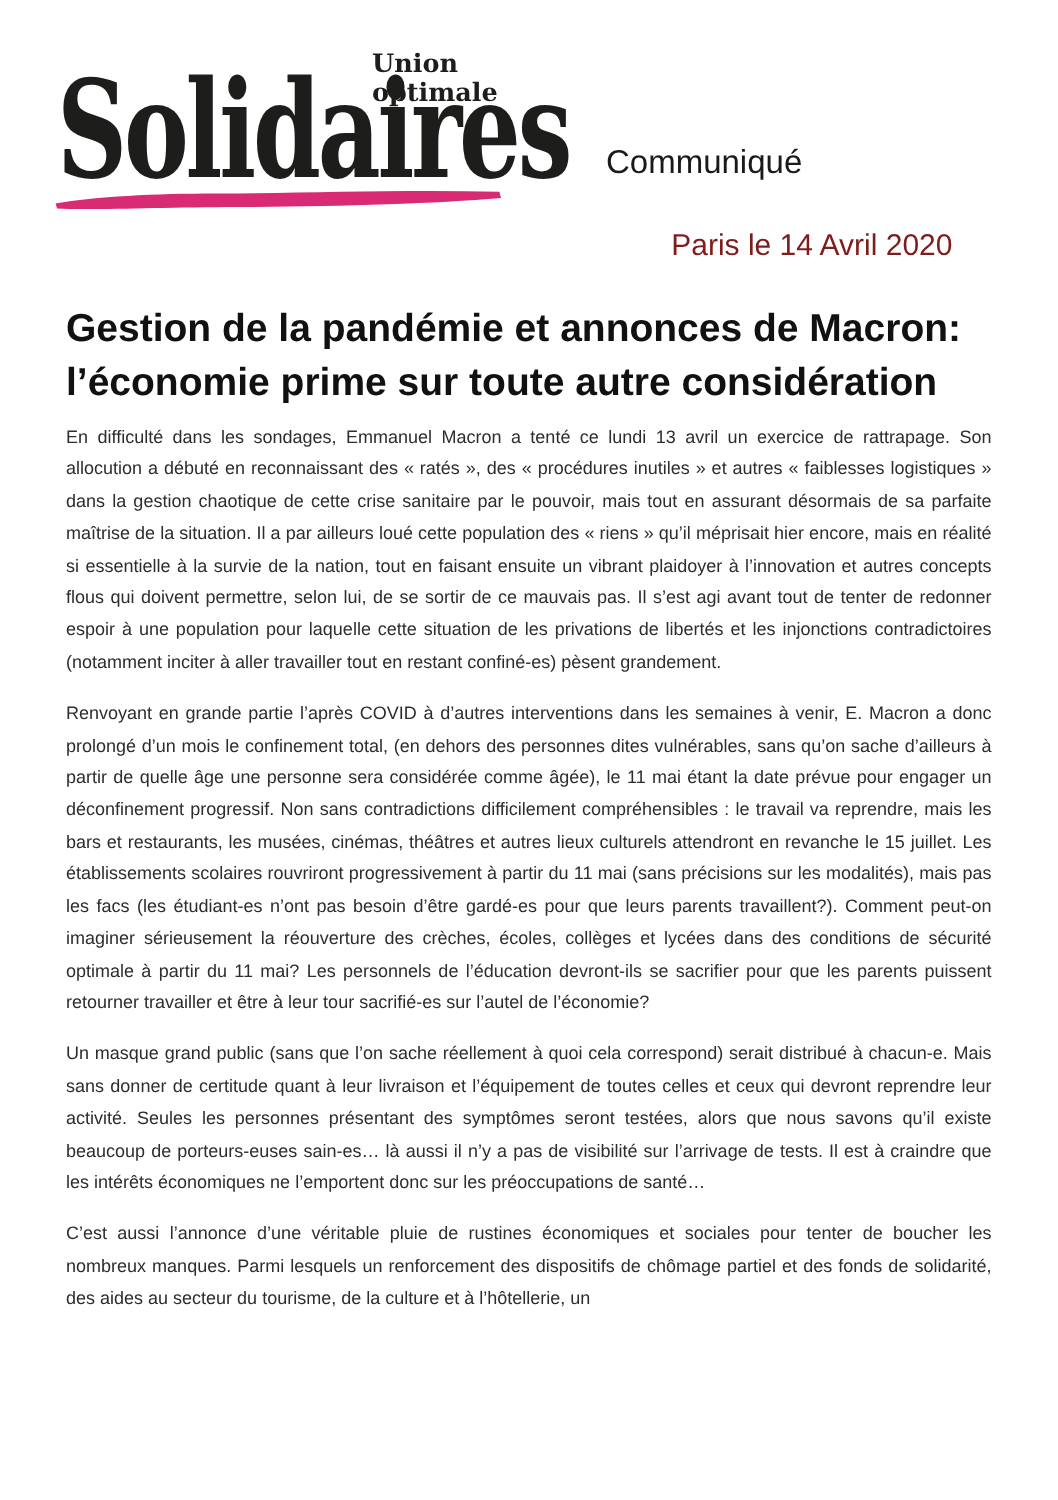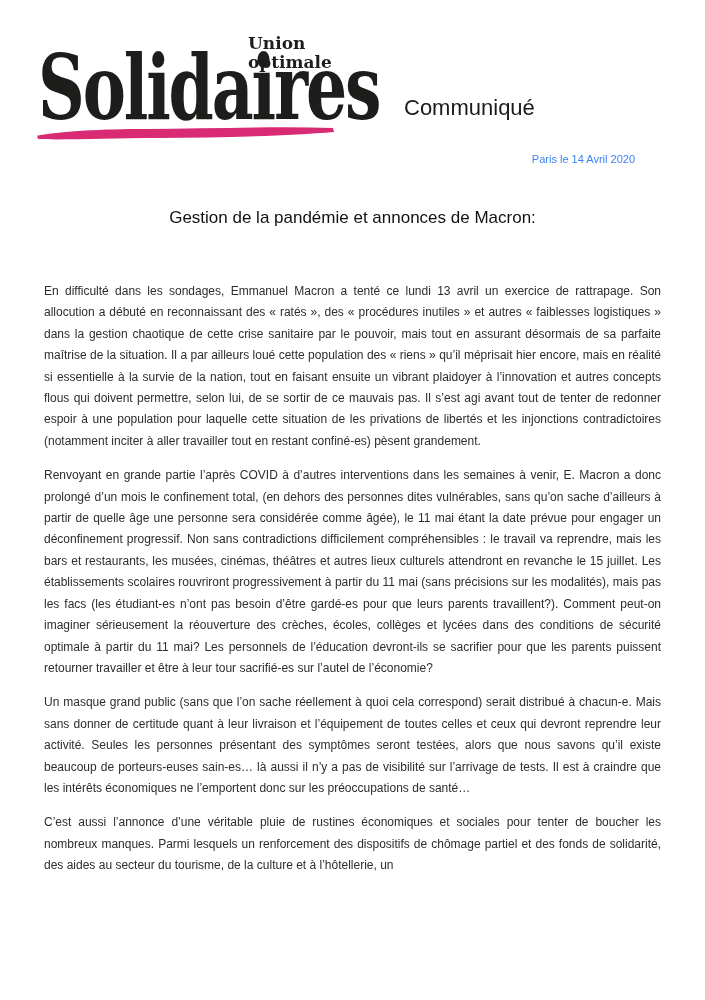--- a/index.html
+++ b/index.html
@@ -52,32 +52,32 @@
     left: 404px;
     top: 95px;
     font-size: 22px;
     font-weight: normal;
     color: #1a1a1a;
   }
   .dateline {
     position: absolute;
     right: 70px;
     top: 153px;
-    font-size: 11px;
-    color: #3b82f6;
+    font-size: 20px;
+    color: #7f1d1d;
   }
   
   .doc-title {
     position: absolute;
     left: 44px;
     right: 44px;
     top: 200px;
-    text-align: center;
-    font-size: 17px;
-    font-weight: normal;
+    text-align: left;
+    font-size: 26px;
+    font-weight: bold;
     line-height: 36px;
     color: #111111;
   }
   .doc-title span { display: block; }
   
   .doc-body {
     position: absolute;
     left: 44px;
     right: 44px;
     top: 281px;
@@ -103,20 +103,21 @@
     <div class="logo-brand">Solidaires</div>
     <svg class="logo-underline" viewBox="0 0 300 16" preserveAspectRatio="none" aria-hidden="true">
       <path d="M1,9 C28,5 68,3.6 110,4.2 C168,4.8 232,3.2 297,5.6 L298,9.5 C252,12.6 186,13.4 122,12.8 C72,12.3 26,13.6 2,12.2 Z" fill="#d92a74"></path>
     </svg>
     <div class="doc-type">Communiqué</div>
     <div class="dateline">Paris le 14 Avril 2020</div>
   </header>
 
   <h1 class="doc-title">
     <span>Gestion de la pandémie et annonces de Macron:</span>
+    <span>l’économie prime sur toute autre considération</span>
   </h1>
 
   <main class="doc-body">
     <p>En difficulté dans les sondages, Emmanuel Macron a tenté ce lundi 13 avril un exercice de rattrapage. Son allocution a débuté en reconnaissant des « ratés », des « procédures inutiles » et autres « faiblesses logistiques » dans la gestion chaotique de cette crise sanitaire par le pouvoir, mais tout en assurant désormais de sa parfaite maîtrise de la situation. Il a par ailleurs loué cette population des « riens » qu’il méprisait hier encore, mais en réalité si essentielle à la survie de la nation, tout en faisant ensuite un vibrant plaidoyer à l’innovation et autres concepts flous qui doivent permettre, selon lui, de se sortir de ce mauvais pas. Il s’est agi avant tout de tenter de redonner espoir à une population pour laquelle cette situation de les privations de libertés et les injonctions contradictoires (notamment inciter à aller travailler tout en restant confiné-es) pèsent grandement.</p>
     <p>Renvoyant en grande partie l’après COVID à d’autres interventions dans les semaines à venir, E. Macron a donc prolongé d’un mois le confinement total, (en dehors des personnes dites vulnérables, sans qu’on sache d’ailleurs à partir de quelle âge une personne sera considérée comme âgée), le 11 mai étant la date prévue pour engager un déconfinement progressif. Non sans contradictions difficilement compréhensibles : le travail va reprendre, mais les bars et restaurants, les musées, cinémas, théâtres et autres lieux culturels attendront en revanche le 15 juillet. Les établissements scolaires rouvriront progressivement à partir du 11 mai (sans précisions sur les modalités), mais pas les facs (les étudiant-es n’ont pas besoin d’être gardé-es pour que leurs parents travaillent?). Comment peut-on imaginer sérieusement la réouverture des crèches, écoles, collèges et lycées dans des conditions de sécurité optimale à partir du 11 mai? Les personnels de l’éducation devront-ils se sacrifier pour que les parents puissent retourner travailler et être à leur tour sacrifié-es sur l’autel de l’économie?</p>
     <p>Un masque grand public (sans que l’on sache réellement à quoi cela correspond) serait distribué à chacun-e. Mais sans donner de certitude quant à leur livraison et l’équipement de toutes celles et ceux qui devront reprendre leur activité. Seules les personnes présentant des symptômes seront testées, alors que nous savons qu’il existe beaucoup de porteurs-euses sain-es… là aussi il n’y a pas de visibilité sur l’arrivage de tests. Il est à craindre que les intérêts économiques ne l’emportent donc sur les préoccupations de santé…</p>
     <p>C’est aussi l’annonce d’une véritable pluie de rustines économiques et sociales pour tenter de boucher les nombreux manques. Parmi lesquels un renforcement des dispositifs de chômage partiel et des fonds de solidarité, des aides au secteur du tourisme, de la culture et à l’hôtellerie, un</p>
   </main>
 
 </div>

